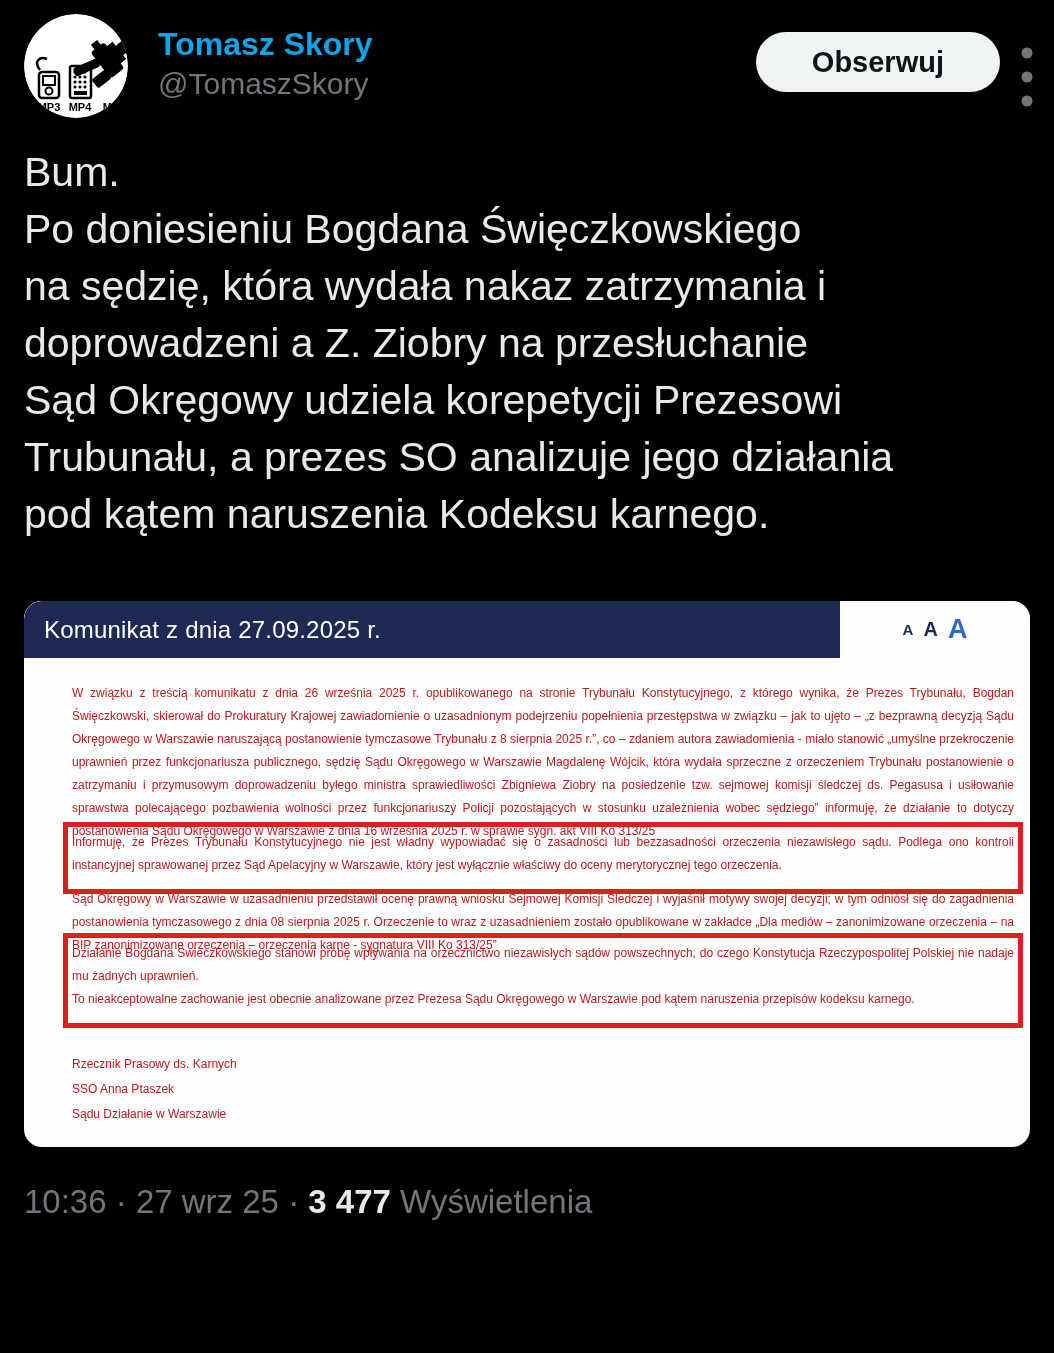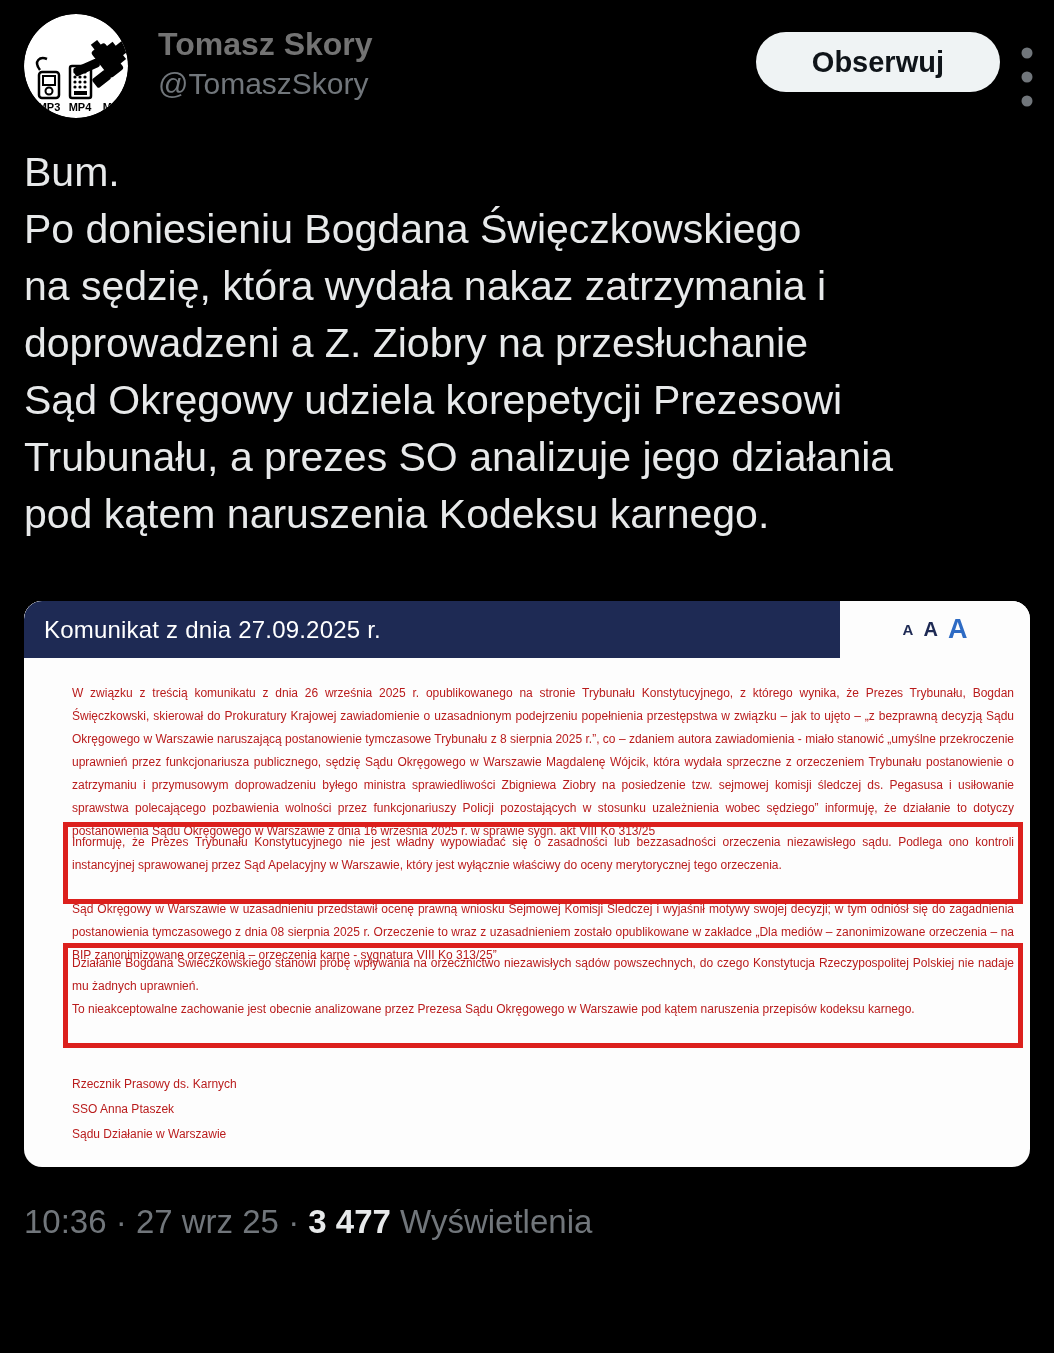--- a/index.html
+++ b/index.html
@@ -7,21 +7,21 @@
     width:1054px;height:1353px;
     background:#000;
     font-family:"Liberation Sans", sans-serif;
     overflow:hidden;
     -webkit-font-smoothing:antialiased;
   }
   
   .post-header{display:flex;align-items:flex-start;padding:14px 20px 0 24px;}
   .avatar-wrap{width:104px;height:104px;flex:0 0 auto;border-radius:50%;overflow:hidden;}
   .id-block{margin-left:30px;padding-top:10px;flex:1;min-width:0;}
-  .display-name{font-size:32px;font-weight:bold;color:#737373;line-height:1.25;}
+  .display-name{font-size:32px;font-weight:bold;color:#0ea5e9;line-height:1.25;}
   .handle{font-size:30px;color:#71767b;line-height:1.35;}
   .follow-btn{
     margin-top:18px;height:60px;padding:0 56px;border-radius:32px;
     background:#eff3f4;color:#0f1419;font-size:29px;font-weight:bold;
     border:none;display:flex;align-items:center;cursor:pointer;
     font-family:"Liberation Sans", sans-serif;
   }
   .more-btn{margin:32px 0 0 20px;background:none;border:none;padding:0;cursor:pointer;}
   
   .post-text{
@@ -47,21 +47,21 @@
   .doc-body{
     padding:24px 16px 20px;
     font-size:12px;line-height:23px;color:#b91c1c;
     text-align:justify;
     margin-left:32px;
   }
   .doc-para{margin:0;}
   .hl-box{
     border:5px solid #dc201d;
     margin:-21px -9px -6px;
-    padding:4px 4px 22px;
+    padding:4px 4px 12px;
     position:relative;z-index:2;
     background:transparent;
   }
   .hl-box.second{margin-top:-24px;margin-bottom:0;}
   .hl-para{margin:0;}
   .signature{margin-top:24px;text-align:left;}
   .sig-line{line-height:25px;}
   
   .post-meta{padding:0 24px;margin-top:36px;font-size:33px;color:#71767b;}
   .views{color:#e7e9ea;font-weight:bold;}

